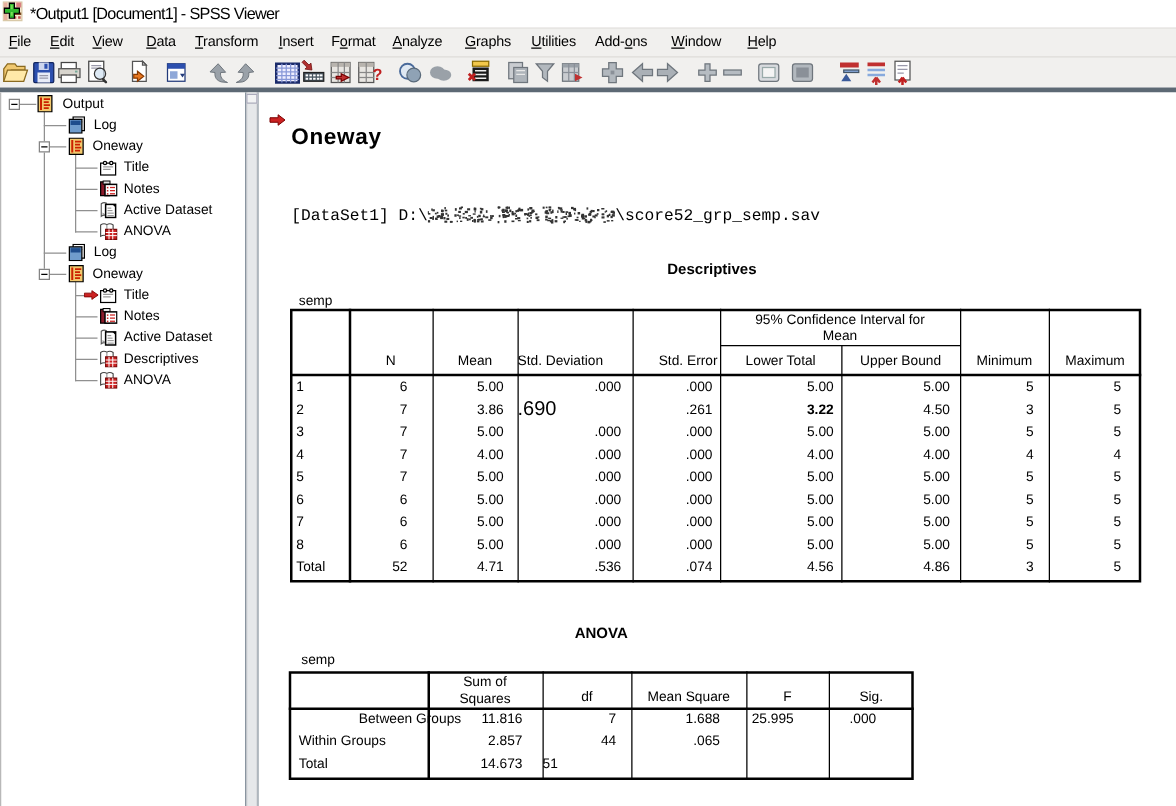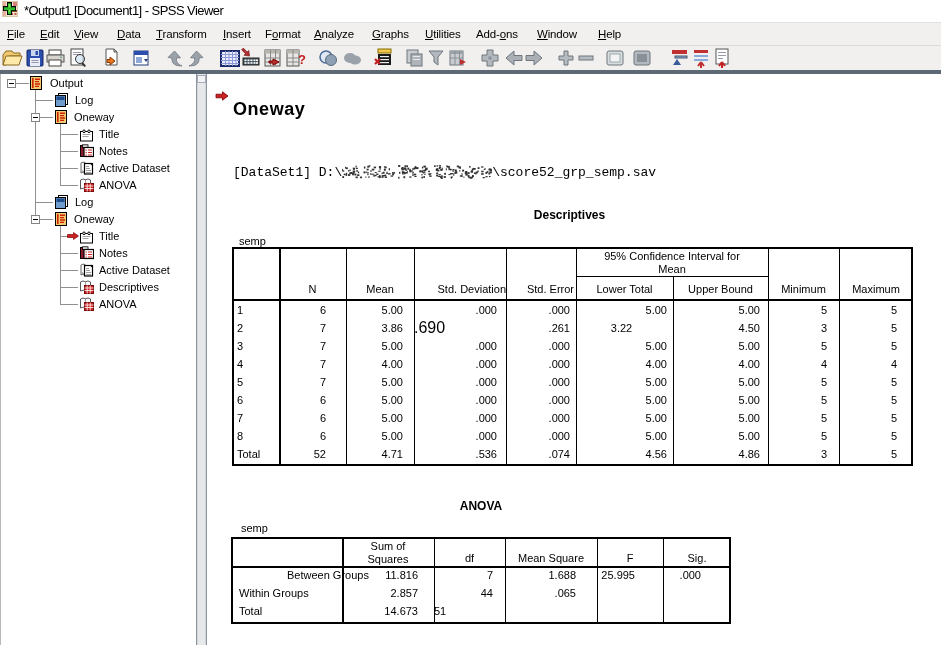--- a/index.html
+++ b/index.html
@@ -576,42 +576,42 @@
 <div class="a" style="left:414px;top:247px;width:1px;height:219px;background:#000"></div>
 <div class="a" style="left:506px;top:247px;width:1px;height:219px;background:#000"></div>
 <div class="a" style="left:576px;top:247px;width:1px;height:219px;background:#000"></div>
 <div class="a" style="left:673px;top:276px;width:1px;height:190px;background:#000"></div>
 <div class="a" style="left:768px;top:247px;width:1px;height:219px;background:#000"></div>
 <div class="a" style="left:839px;top:247px;width:1px;height:219px;background:#000"></div>
 <div class="a" style="left:232px;top:299px;width:681px;height:2px;background:#000"></div>
 <div class="a" style="left:576px;top:276px;width:192px;height:1px;background:#000"></div>
 <div class="a" style="left:279px;top:281px;width:67px;height:16px;font-size:11px;line-height:16px;white-space:nowrap;text-align:center;">N</div>
 <div class="a" style="left:346px;top:281px;width:68px;height:16px;font-size:11px;line-height:16px;white-space:nowrap;text-align:center;">Mean</div>
-<div class="a" style="left:414px;top:281px;width:92px;height:16px;font-size:11px;line-height:16px;white-space:nowrap;text-align:right;">Std. Deviation</div>
+<div class="a" style="left:414px;top:281px;width:92px;height:16px;font-size:11px;line-height:16px;white-space:nowrap;text-align:left;">Std. Deviation</div>
 <div class="a" style="left:506px;top:281px;width:70px;height:16px;font-size:11px;line-height:16px;white-space:nowrap;text-align:center;padding-left:19px;">Std. Error</div>
 <div class="a" style="left:576px;top:281px;width:97px;height:16px;font-size:11px;line-height:16px;white-space:nowrap;text-align:center;">Lower Total</div>
 <div class="a" style="left:673px;top:281px;width:95px;height:16px;font-size:11px;line-height:16px;white-space:nowrap;text-align:center;">Upper Bound</div>
 <div class="a" style="left:768px;top:281px;width:71px;height:16px;font-size:11px;line-height:16px;white-space:nowrap;text-align:center;">Minimum</div>
 <div class="a" style="left:839px;top:281px;width:74px;height:16px;font-size:11px;line-height:16px;white-space:nowrap;text-align:center;">Maximum</div>
 <div class="a" style="left:576px;top:250px;width:192px;height:26px;font-size:11px;line-height:13px;white-space:nowrap;text-align:center;">95% Confidence Interval for<br>Mean</div>
 <div class="a" style="left:232px;top:301px;width:47px;height:18px;font-size:11px;line-height:18px;white-space:nowrap;padding-left:5px;">1</div>
 <div class="a" style="left:279px;top:301px;width:67px;height:18px;font-size:11px;line-height:18px;white-space:nowrap;text-align:right;padding-right:20px;">6</div>
 <div class="a" style="left:346px;top:301px;width:68px;height:18px;font-size:11px;line-height:18px;white-space:nowrap;text-align:right;padding-right:11px;">5.00</div>
 <div class="a" style="left:414px;top:301px;width:92px;height:18px;font-size:11px;line-height:18px;white-space:nowrap;text-align:right;padding-right:9px;">.000</div>
 <div class="a" style="left:506px;top:301px;width:70px;height:18px;font-size:11px;line-height:18px;white-space:nowrap;text-align:right;padding-right:6px;">.000</div>
 <div class="a" style="left:576px;top:301px;width:97px;height:18px;font-size:11px;line-height:18px;white-space:nowrap;text-align:right;padding-right:6px;">5.00</div>
 <div class="a" style="left:673px;top:301px;width:95px;height:18px;font-size:11px;line-height:18px;white-space:nowrap;text-align:right;padding-right:8px;">5.00</div>
 <div class="a" style="left:768px;top:301px;width:71px;height:18px;font-size:11px;line-height:18px;white-space:nowrap;text-align:right;padding-right:12px;">5</div>
 <div class="a" style="left:839px;top:301px;width:74px;height:18px;font-size:11px;line-height:18px;white-space:nowrap;text-align:right;padding-right:16px;">5</div>
 <div class="a" style="left:232px;top:319px;width:47px;height:18px;font-size:11px;line-height:18px;white-space:nowrap;padding-left:5px;">2</div>
 <div class="a" style="left:279px;top:319px;width:67px;height:18px;font-size:11px;line-height:18px;white-space:nowrap;text-align:right;padding-right:20px;">7</div>
 <div class="a" style="left:346px;top:319px;width:68px;height:18px;font-size:11px;line-height:18px;white-space:nowrap;text-align:right;padding-right:11px;">3.86</div>
 <div class="a" style="left:414px;top:319px;width:92px;height:18px;font-size:16px;line-height:18px;white-space:nowrap;text-align:left;padding-right:9px;">.690</div>
 <div class="a" style="left:506px;top:319px;width:70px;height:18px;font-size:11px;line-height:18px;white-space:nowrap;text-align:right;padding-right:6px;">.261</div>
-<div class="a" style="left:576px;top:319px;width:97px;height:18px;font-size:11px;line-height:18px;white-space:nowrap;text-align:center;padding-right:6px;">3.22</div>
+<div class="a" style="left:576px;top:319px;width:97px;height:18px;font-size:11px;line-height:18px;white-space:nowrap;text-align:right;padding-right:6px;font-weight:bold;">3.22</div>
 <div class="a" style="left:673px;top:319px;width:95px;height:18px;font-size:11px;line-height:18px;white-space:nowrap;text-align:right;padding-right:8px;">4.50</div>
 <div class="a" style="left:768px;top:319px;width:71px;height:18px;font-size:11px;line-height:18px;white-space:nowrap;text-align:right;padding-right:12px;">3</div>
 <div class="a" style="left:839px;top:319px;width:74px;height:18px;font-size:11px;line-height:18px;white-space:nowrap;text-align:right;padding-right:16px;">5</div>
 <div class="a" style="left:232px;top:337px;width:47px;height:18px;font-size:11px;line-height:18px;white-space:nowrap;padding-left:5px;">3</div>
 <div class="a" style="left:279px;top:337px;width:67px;height:18px;font-size:11px;line-height:18px;white-space:nowrap;text-align:right;padding-right:20px;">7</div>
 <div class="a" style="left:346px;top:337px;width:68px;height:18px;font-size:11px;line-height:18px;white-space:nowrap;text-align:right;padding-right:11px;">5.00</div>
 <div class="a" style="left:414px;top:337px;width:92px;height:18px;font-size:11px;line-height:18px;white-space:nowrap;text-align:right;padding-right:9px;">.000</div>
 <div class="a" style="left:506px;top:337px;width:70px;height:18px;font-size:11px;line-height:18px;white-space:nowrap;text-align:right;padding-right:6px;">.000</div>
 <div class="a" style="left:576px;top:337px;width:97px;height:18px;font-size:11px;line-height:18px;white-space:nowrap;text-align:right;padding-right:6px;">5.00</div>
 <div class="a" style="left:673px;top:337px;width:95px;height:18px;font-size:11px;line-height:18px;white-space:nowrap;text-align:right;padding-right:8px;">5.00</div>

